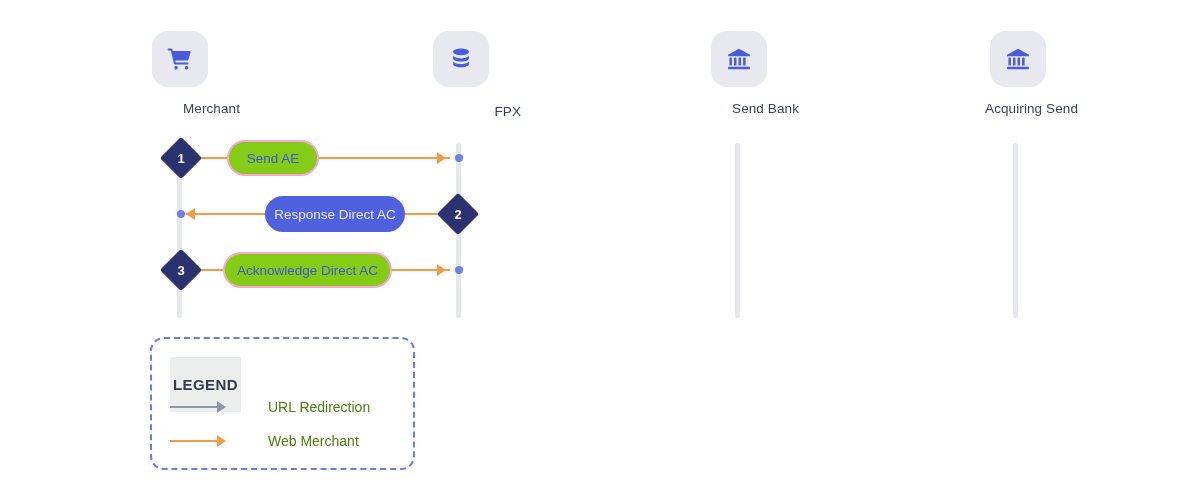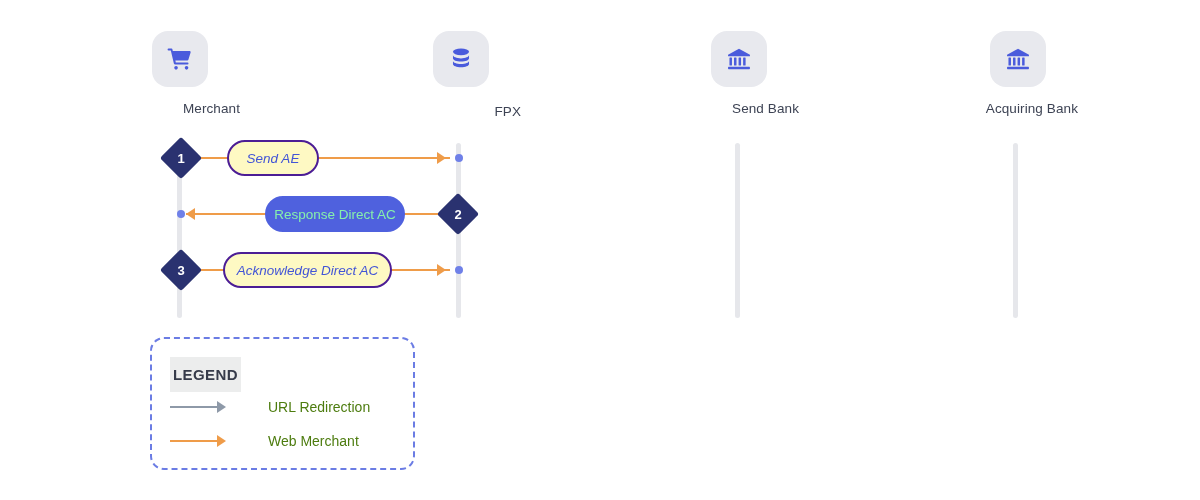--- a/index.html
+++ b/index.html
@@ -110,29 +110,28 @@
     display: flex;
     align-items: center;
     justify-content: center;
     height: 36px;
     border-radius: 18px;
     font-size: 13.5px;
     white-space: nowrap;
     box-sizing: border-box;
   }
   .pill.outline {
-    background: #fef9c3;
-    border: 2px solid #4c1d95;
+    background: #84cc16;
+    border: 2px solid #f9a8d4;
     color: #4355d6;
-    font-style: italic;
   }
   .pill.filled {
     background: #4f61de;
     border: 2px solid #4f61de;
-    color: #86efac;
+    color: #e5e5e5;
   }
 
   
   #legend {
     position: absolute;
     left: 150px;
     top: 337px;
     width: 265px;
     height: 133px;
     border: 2px dashed #6b7ce4;
@@ -141,21 +140,21 @@
   }
   .legend-title {
     position: absolute;
     left: 18px;
     top: 18px;
     font-size: 15px;
     font-weight: bold;
     color: #363b4a;
     letter-spacing: .4px;
     background: #eceded;
-    padding: 9px 3px;
+    padding: 19px 3px;
   }
   .legend-row {
     position: absolute;
     left: 18px;
     height: 20px;
   }
   .legend-row.r1 { top: 58px; }
   .legend-row.r2 { top: 92px; }
   .legend-line {
     position: absolute;
@@ -241,21 +240,21 @@
         <svg width="26" height="26" viewBox="0 0 24 24" fill="#4a5bdc">
           <path d="M12 2.6 1.9 8.0v1.5h20.2V8.0z"></path>
           <rect x="3.2" y="10.6" width="2.3" height="7.4" rx=".5"></rect>
           <rect x="7.4" y="10.6" width="2.3" height="7.4" rx=".5"></rect>
           <rect x="11.6" y="10.6" width="2.3" height="7.4" rx=".5"></rect>
           <rect x="15.8" y="10.6" width="2.3" height="7.4" rx=".5"></rect>
           <rect x="1.9" y="19.1" width="20.2" height="2.3" rx=".6"></rect>
         </svg>
       </span>
     </div>
-    <div class="actor-label">Acquiring Bank</div>
+    <div class="actor-label">Acquiring Send</div>
   </div>
 
   <div class="conn" style="left:190px; top:157px; width:260px;"></div>
   <div class="arrowhead right" style="left:437px; top:152px;"></div>
   <div class="dot" style="left:455px; top:154px;"></div>
   <div class="pill outline" style="left:227px; top:140px; width:92px;">
     <span>Send AE</span>
   </div>
   <div class="diamond" style="left:166px; top:143px;"></div>
   <div class="diamond-num" style="left:166px; top:143px;">1</div>

